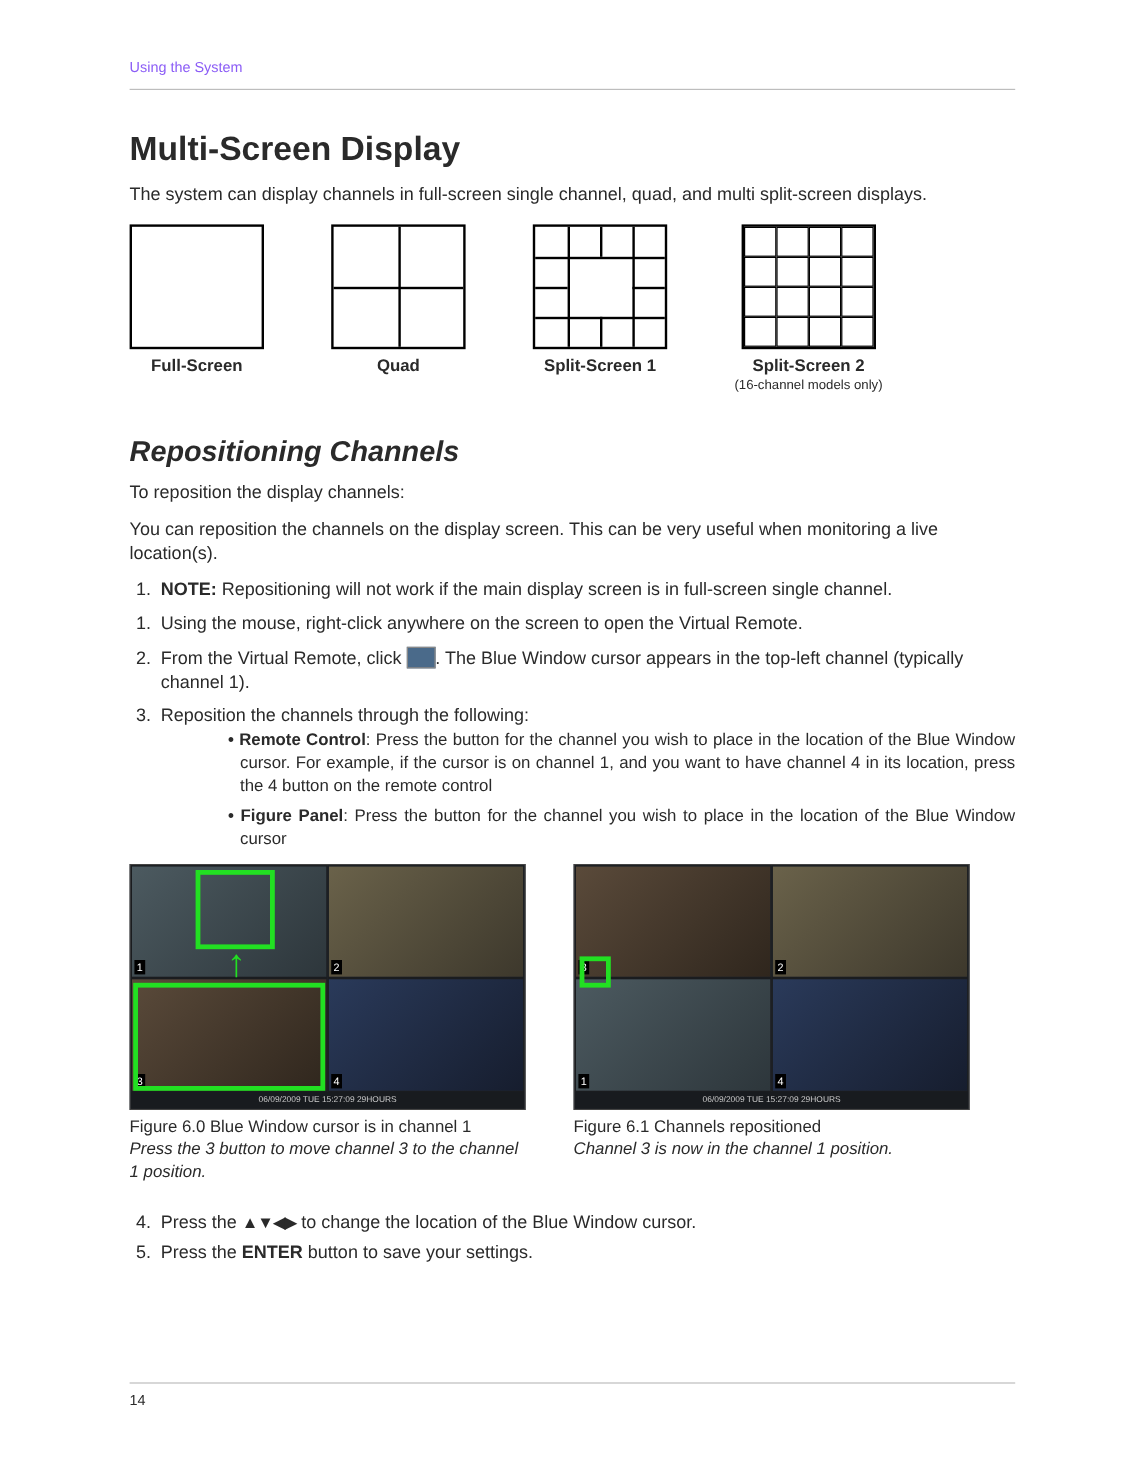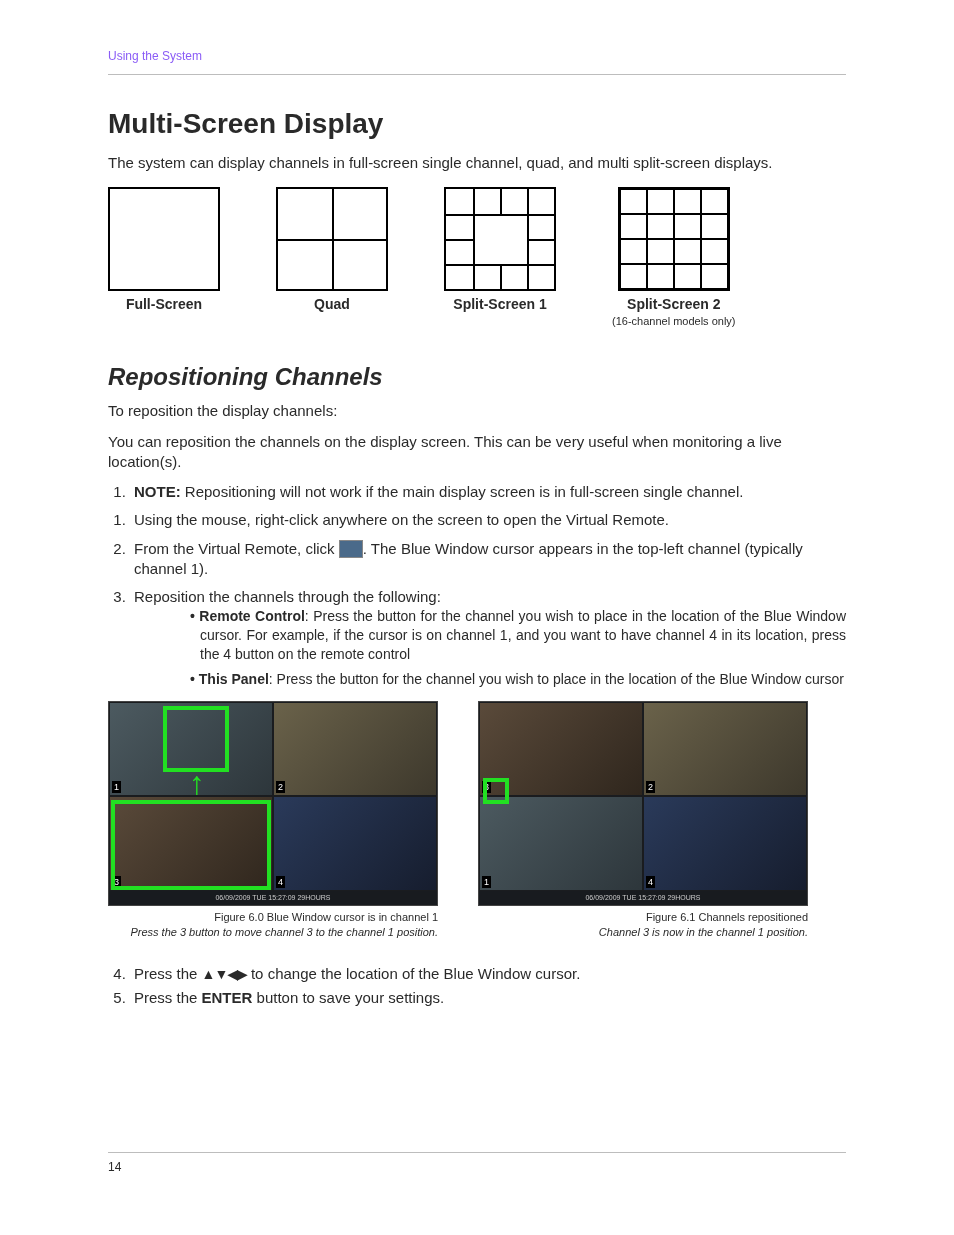--- a/index.html
+++ b/index.html
@@ -131,21 +131,21 @@
     background: #2b3138;
     position: relative;
     border: 1px solid #444;
   }
   .quadgrid { display:grid; grid-template-columns:1fr 1fr; grid-template-rows:1fr 1fr; width:100%; height:calc(100% - 14px); }
   .quadgrid > div { border:1px solid #1a1c1f; background: linear-gradient(135deg,#5a5040,#3a3530); position:relative; }
   .quadgrid > div .chnum { position:absolute; left:2px; bottom:2px; font-size:9px; color:#fff; background:#000; padding:0 2px; }
   .statusbar { position:absolute; left:0; right:0; bottom:0; height:14px; background:#181b1f; color:#ccc; font-size:7px; display:flex; align-items:center; justify-content:center; gap:6px; }
   .bw-cursor { position:absolute; border:4px solid #22e022; }
   .arrow-up { position:absolute; color:#22e022; font-size:32px; font-weight:bold; }
-  .figcap { font-size: 11px; margin-top: 4px; text-align: right; }
+  .figcap { font-size: 14px; margin-top: 4px; }
   .figcap .it { font-style: italic; display:block; }
   ol.final {
     list-style: decimal;
     padding-left: 22px;
   }
   ol.final > li { padding-left: 4px; margin-bottom: 4px; }
   .arrows-glyph {
     font-size: 14px;
     letter-spacing: -1px;
   }
@@ -232,21 +232,21 @@
 
   <ol class="main">
     <li>Using the mouse, right-click anywhere on the screen to open the Virtual Remote.</li>
     <li>
       <span>From the Virtual Remote, click </span><span class="icon-inline"></span><span>. The Blue Window cursor appears in the top-left channel (typically channel 1).</span>
     </li>
     <li>
       <span>Reposition the channels through the following:</span>
       <ul class="sublist">
         <li><b>Remote Control</b><span>: Press the button for the channel you wish to place in the location of the Blue Window cursor. For example, if the cursor is on channel 1, and you want to have channel 4 in its location, press the 4 button on the remote control</span></li>
-        <li><b>This Panel</b><span>: Press the button for the channel you wish to place in the location of the Blue Window cursor</span></li>
+        <li><b>Figure Panel</b><span>: Press the button for the channel you wish to place in the location of the Blue Window cursor</span></li>
       </ul>
     </li>
   </ol>
 
   <div class="figures">
     <div class="figure">
       <div class="figimg">
         <div class="quadgrid">
           <div style="background:linear-gradient(135deg,#4c5a60,#2d363b);">
               <span class="chnum">1</span>

